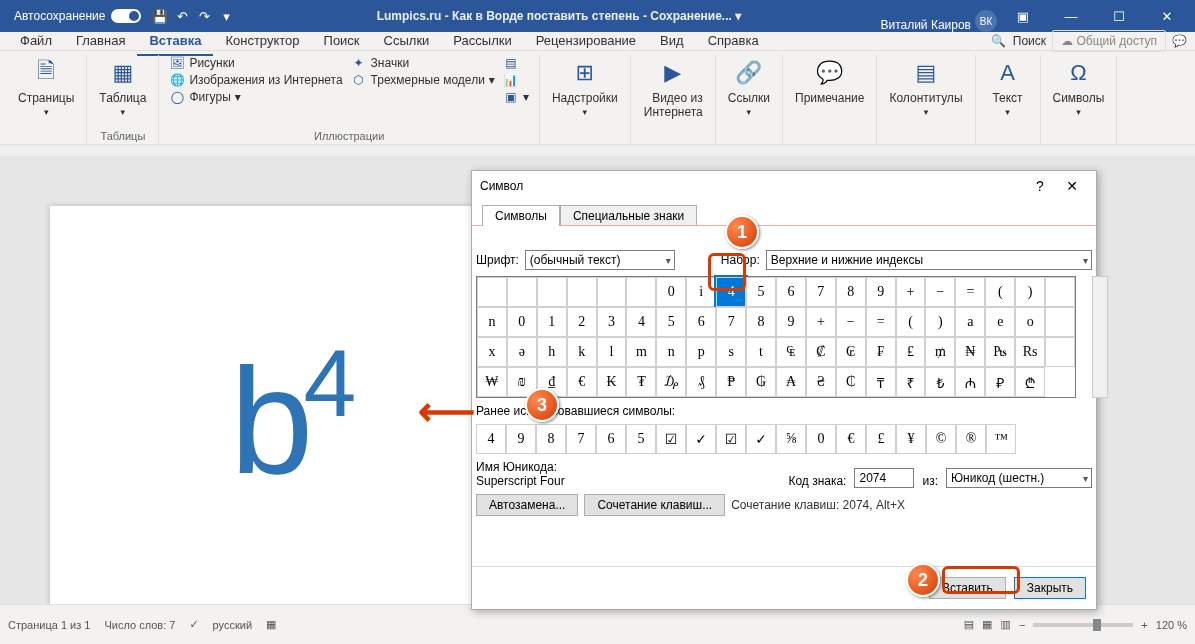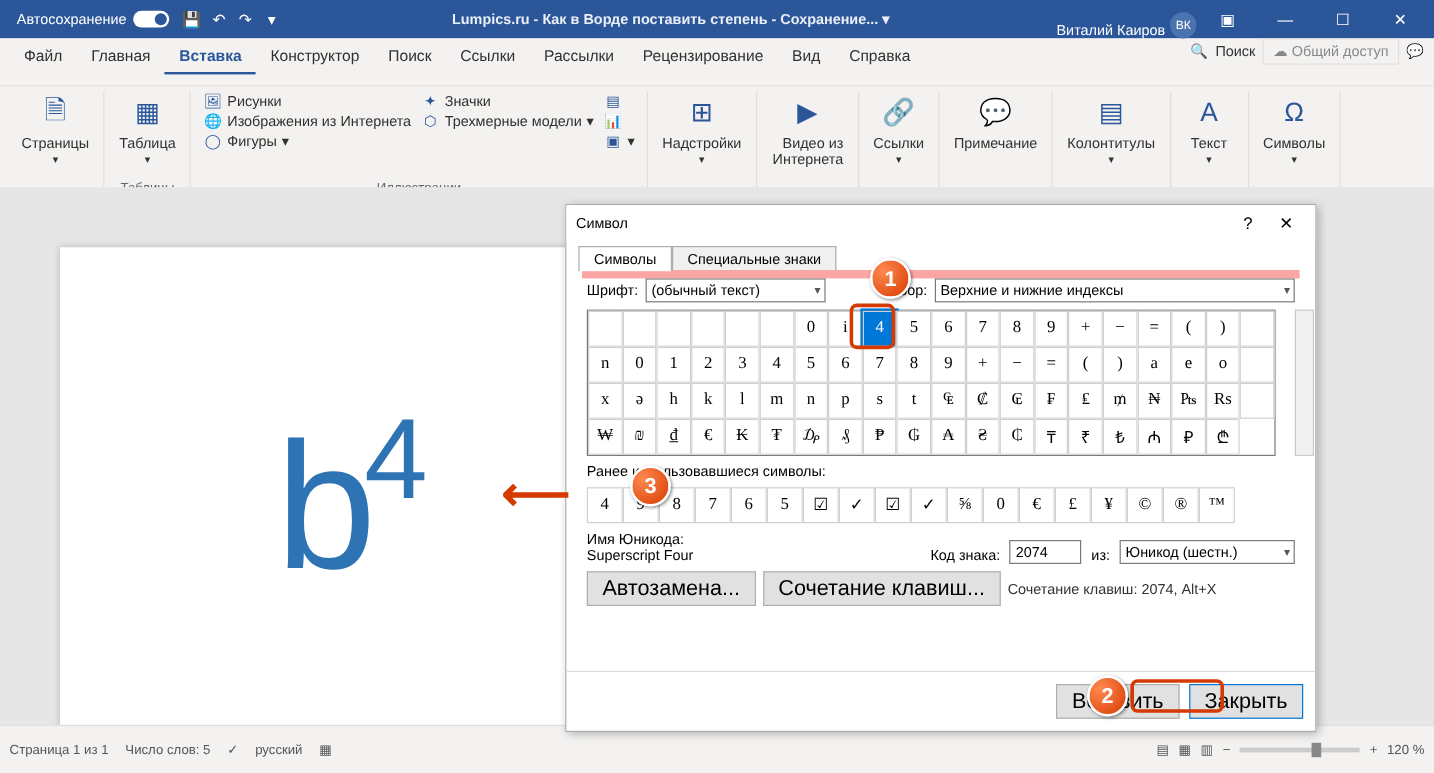--- a/index.html
+++ b/index.html
@@ -10,21 +10,21 @@
 .autosave { display: flex; align-items: center; gap: 6px; padding: 0 8px; }
 .toggle { width: 30px; height: 14px; background: #fff; border-radius: 7px; position: relative; }
 .toggle::after { content:""; position:absolute; width:10px; height:10px; background:#2b579a; border-radius:50%; right:2px; top:2px; }
 .qat-icon { width: 22px; height: 22px; display:flex; align-items:center; justify-content:center; color:#fff; font-size:13px; }
 .title-center { flex:1; text-align:center; opacity:0.9;font-weight:bold; }
 .title-right { display:flex; align-items:flex-end; gap:4px; }
 .user-badge { width:22px; height:22px; border-radius:50%; background:#4a73b0; display:flex; align-items:center; justify-content:center; font-size:10px; }
 .win-btn { width:44px; height:32px; display:flex; align-items:center; justify-content:center; font-size:13px; }
 
 
-.ribbon-tabs { height: 40px; background: #f3f2f1; display:flex; align-items:flex-start; padding-left:8px; gap:0; border-bottom:1px solid #e1dfdd; font-size:13px; color:#323130; }
+.ribbon-tabs { height: 19px; background: #f3f2f1; display:flex; align-items:center; padding-left:8px; gap:0; border-bottom:1px solid #e1dfdd; font-size:13px; color:#323130; }
 .ribbon-tab { padding: 0 12px; height:30px; line-height:30px; cursor:pointer; }
 .ribbon-tab.active { color:#2b579a; border-bottom:2px solid #2b579a; font-weight:600; }
 .ribbon-tabs-right { margin-left:auto; display:flex; align-items:center; gap:6px; padding-right:8px; font-size:12px; }
 .share-btn { border:1px solid #e1dfdd; padding:3px 8px; border-radius:2px; color:#888; }
 
 
 .ribbon { height: 94px; background:#f3f2f1; border-bottom:1px solid #e1dfdd; display:flex; padding: 4px 6px 0; font-size:12px; color:#323130; }
 .rgroup { display:flex; flex-direction:column; align-items:center; padding: 0 8px; border-right:1px solid #e1dfdd; }
 .rgroup-body { flex:1; display:flex; align-items:flex-start; gap:4px; }
 .rgroup-label { font-size:11px; color:#666; padding-bottom:2px; }
@@ -48,35 +48,35 @@
 
 
 .dialog { position:absolute; left:471px; top:170px; width:626px; height:440px; background:#fff; border:1px solid #adadad; box-shadow: 2px 2px 8px rgba(0,0,0,0.3); font-size:12px; display:flex; flex-direction:column; }
 .dlg-title { height:30px; display:flex; align-items:center; padding:0 8px; background:#fff; }
 .dlg-title .t { flex:1; }
 .dlg-title .b { width:32px; text-align:center; font-size:14px; cursor:pointer; }
 .dlg-tabs { display:flex; padding-left:10px; height:24px; align-items:flex-end; }
 .dlg-tab { padding:3px 12px; border:1px solid #adadad; border-bottom:none; background:#fff; font-size:12px; position:relative; top:1px; }
 .dlg-tab.active { background:#fff; z-index:2; }
 .dlg-tab.inactive { background:#f0f0f0; }
-.dlg-body { flex:1; border-top:7px solid #fca5a5; margin:0 13px; padding:0 4px; display:flex; flex-direction:column; gap:6px; position:relative; }
+.dlg-body { flex:1; border-top:1px solid #fca5a5; margin:0 0; padding:24px 4px; display:flex; flex-direction:column; gap:6px; position:relative; }
 .row { display:flex; align-items:center; gap:6px; }
 .dropdown { border:1px solid #7a7a7a; background:#fff; height:20px; padding:0 18px 0 4px; position:relative; font-size:12px; line-height:18px; }
 .dropdown::after { content:"▾"; position:absolute; right:3px; top:1px; font-size:10px; color:#555; }
 .char-grid { border:1px solid #7a7a7a; display:grid; grid-template-columns: repeat(16, 1fr); position:relative; }
 .char-cell { border:1px solid #d0d0d0; height:30px; display:flex; align-items:center; justify-content:center; font-size:14px; font-family: "Times New Roman", serif; cursor:pointer; background:#fff; }
 .char-cell.sel { background:#0078d7; color:#fff; outline:2px solid #0078d7; }
 .scrollbar { position:absolute; right:-16px; top:0; bottom:0; width:16px; background:#f0f0f0; border:1px solid #ccc; }
 .recent-label { font-size:12px; }
 .recent-grid { display:flex; }
 .recent-grid .char-cell { width:30px; flex-shrink:0; }
 .info-row { display:flex; align-items:flex-end; gap:8px; }
 .info-left { flex:1; }
 .field { border:1px solid #7a7a7a; height:20px; padding:0 4px; line-height:18px; background:#fff; }
-.btn { border:1px solid #adadad; background:#e1e1e1; padding:3px 12px; font-size:18px; cursor:pointer; }
+.btn { border:1px solid #adadad; background:#e1e1e1; padding:3px 12px; font-size:12px; cursor:pointer; }
 .btn.primary { border:1px solid #0078d7; }
 .dlg-footer { display:flex; justify-content:flex-end; gap:8px; padding:10px; }
 .shortcut-text { font-size:12px; color:#333; }
 
 
 .callout { position:absolute; width:34px; height:34px; border-radius:50%; background: radial-gradient(circle at 30% 30%, #ff8a50, #d63a00); border:2px solid #fff; color:#fff; font-weight:bold; font-size:18px; display:flex; align-items:center; justify-content:center; box-shadow:1px 1px 3px rgba(0,0,0,0.5); z-index:100; }
 .callout-arrow { position:absolute; font-size:40px; color:#d63a00; z-index:99; font-weight:bold; }
 .red-box { position:absolute; border:3px solid #d63a00; border-radius:6px; z-index:98; pointer-events:none; }
 </style>
 </head>
@@ -237,21 +237,21 @@
 </div>
 
 <div class="doc-area">
   <div class="page">
     <div class="btext"><span>b</span><sup>4</sup></div>
   </div>
 </div>
 
 <div class="statusbar">
   <span>Страница 1 из 1</span>
-  <span>Число слов: 5</span>
+  <span>Число слов: 7</span>
   <span>✓</span>
   <span>русский</span>
   <span>▦</span>
   <div class="right">
     <span>▤</span>
     <span>▦</span>
     <span>▥</span>
     <span>−</span>
     <div class="zoom-slider"></div>
     <span>+</span>

